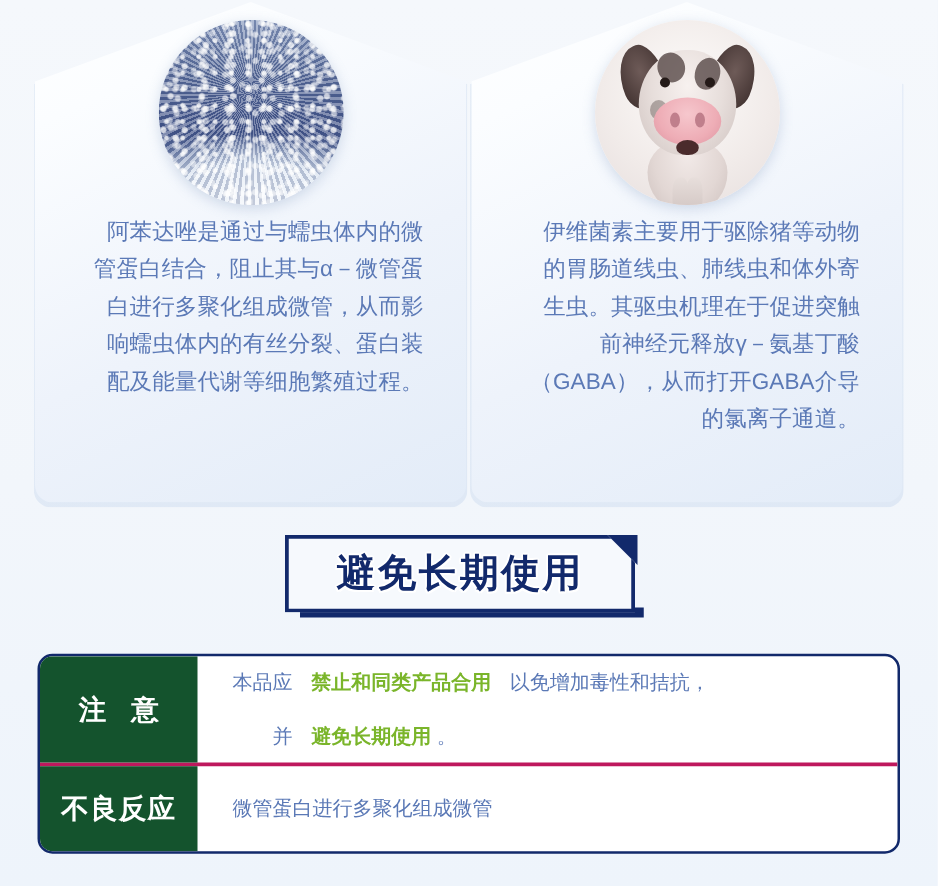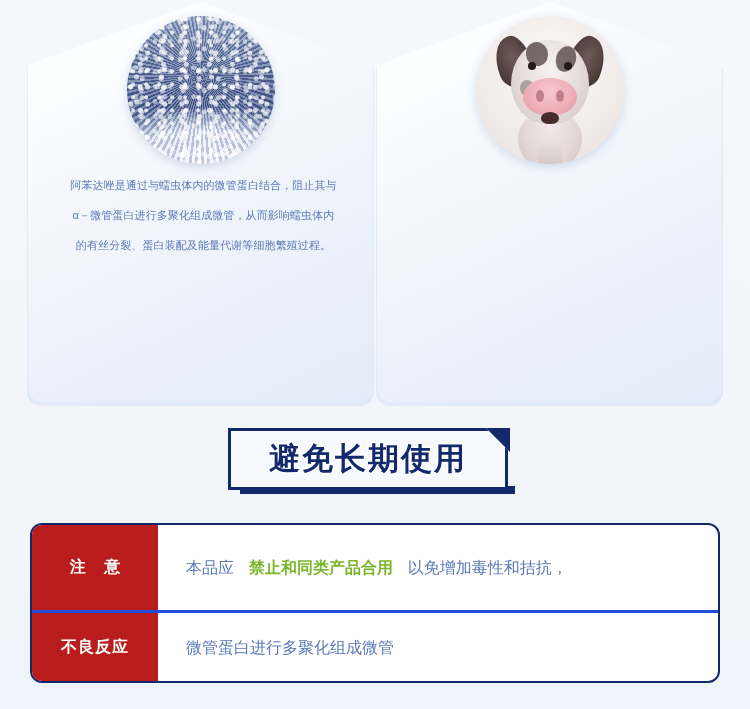--- a/index.html
+++ b/index.html
@@ -131,25 +131,25 @@
     background:linear-gradient(180deg,#e7dedb,#d3c7c4);
     border-radius:40% 40% 30% 30%;
   }
   .pig-leg.l { left:62px; }
   .pig-leg.r { right:62px; }
 
   
   .card-text {
     position:absolute;
     top:170px; left:40px; right:34px;
-    font-size:11px;
+    font-size:18px;
     line-height:30px;
     color:#5b79b6;
     letter-spacing:.1px;
-    text-align:center;
+    text-align:right;
   }
 
   
   .banner-wrap {
     position:absolute;
     left:228px; top:428px;
     width:282px; height:72px;
   }
   .banner-underbar {
     position:absolute;
@@ -191,28 +191,28 @@
     position:absolute;
     left:30px; top:523px;
     width:690px; height:160px;
     border:2px solid #12296b;
     border-radius:12px;
     background:#ffffff;
     overflow:hidden;
   }
   .trow { display:flex; width:100%; }
   .trow.r1 { height:85px; }
-  .trow.r2 { height:71px; border-top:3px solid #1d4ed8; }
+  .trow.r2 { height:71px; border-top:3px solid #be185d; }
   .tlabel {
     width:126px;
     flex:0 0 126px;
-    background:#b91c1c;
+    background:#14532d;
     color:#ffffff;
     display:flex; align-items:center; justify-content:center;
-    font-size:16px;
+    font-size:22px;
     font-weight:bold;
     letter-spacing:1px;
   }
   .tlabel.spaced { letter-spacing:7px; text-indent:7px; }
   .tcell {
     flex:1;
     display:flex;
     flex-direction:column;
     justify-content:center;
     padding:0 22px 0 28px;
@@ -253,20 +253,21 @@
           <div class="pig-spot s2"></div>
           <div class="pig-spot s3"></div>
           <div class="pig-eye l"></div>
           <div class="pig-eye r"></div>
           <div class="pig-snout"></div>
           <div class="pig-nostril l"></div>
           <div class="pig-nostril r"></div>
           <div class="pig-mouth"></div>
         </div>
       </div>
+      <div class="card-text">伊维菌素主要用于驱除猪等动物的胃肠道线虫、肺线虫和体外寄生虫。其驱虫机理在于促进突触前神经元释放γ－氨基丁酸（GABA），从而打开GABA介导的氯离子通道。</div>
     </div>
   </div>
 
   <div class="banner-wrap">
     <div class="banner-underbar"></div>
     <div class="banner-box"></div>
     <div class="banner-corner"></div>
     <div class="banner-title">避免长期使用</div>
   </div>
 
@@ -275,20 +276,26 @@
     <div class="trow r1">
       <div class="tlabel spaced">注 意</div>
       <div class="tcell">
         <div class="ln">
           <span>本品应</span>
           <span class="spacer"></span>
           <span class="hl">禁止和同类产品合用</span>
           <span class="spacer"></span>
           <span>以免增加毒性和拮抗，</span>
         </div>
+        <div class="ln indent">
+          <span>并</span>
+          <span class="spacer"></span>
+          <span class="hl">避免长期使用</span>
+          <span>。</span>
+        </div>
       </div>
     </div>
 
     <div class="trow r2">
       <div class="tlabel">不良反应</div>
       <div class="tcell">
         <div class="ln">
           <span>微管蛋白进行多聚化组成微管</span>
         </div>
       </div>

